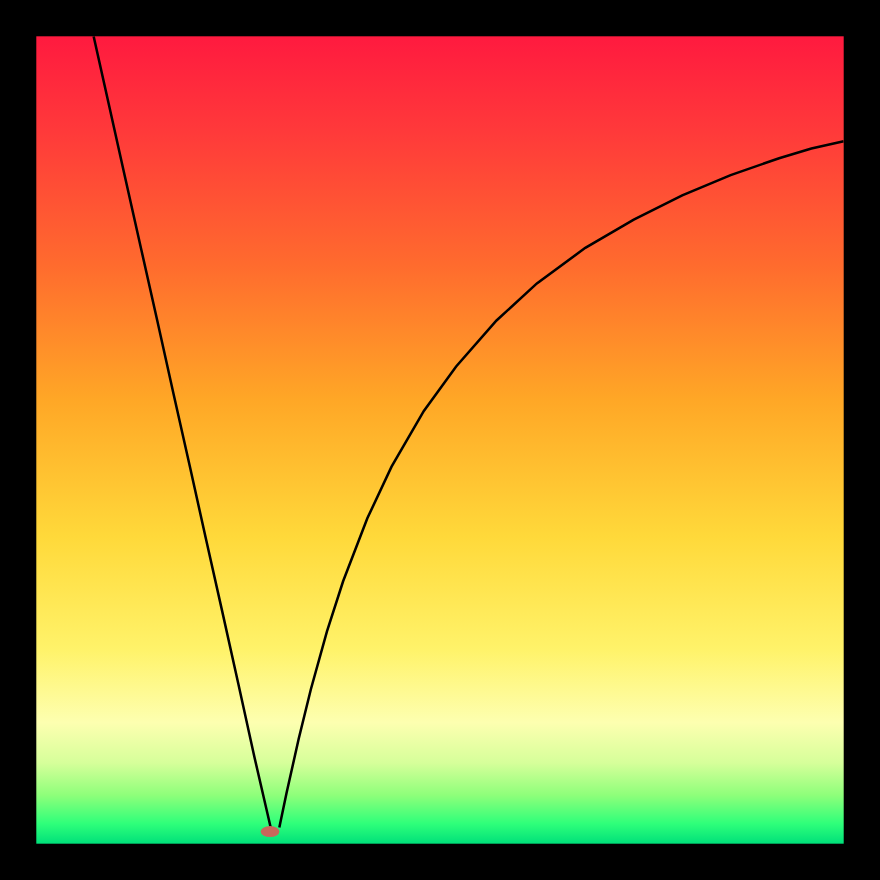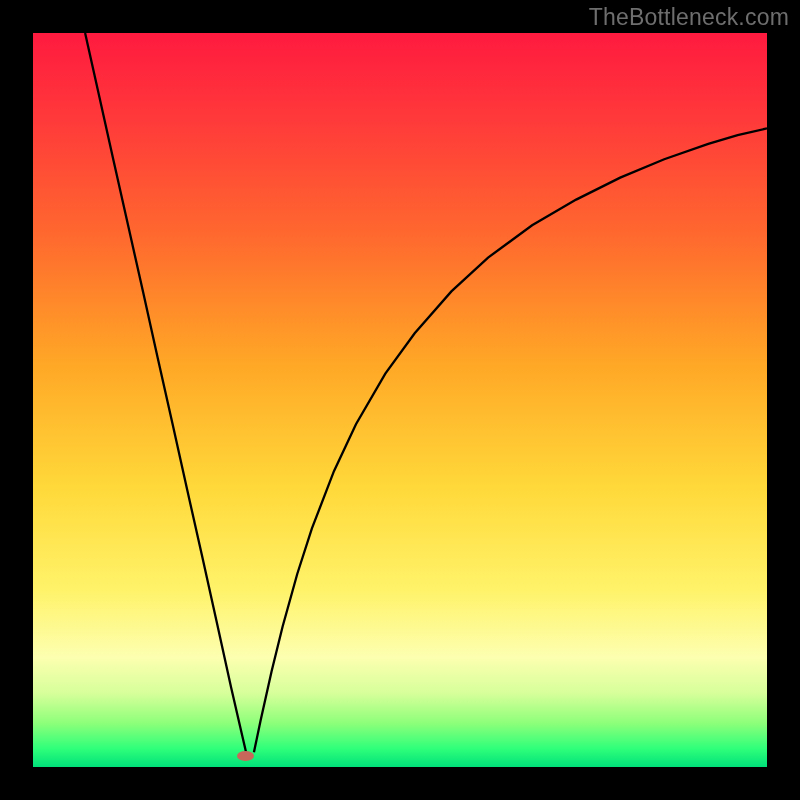--- a/index.html
+++ b/index.html
@@ -64,14 +64,13 @@
 </head>
 <body>
 
 <div class="frame">
   <div class="plot">
     <svg class="curve" viewBox="0 0 734 734" preserveAspectRatio="none">
       <path id="curve-path" d="M52.11 0.00 L66.06 62.39 L80.74 128.45 L95.42 193.78 L110.10 259.10 L124.78 325.16 L139.46 390.49 L154.14 456.55 L168.82 521.87 L183.50 587.93 L198.18 654.73 L209.19 702.44 L213.59 721.52 M220.93 719.32 L227.54 687.76 L238.55 638.58 L249.56 593.81 L264.24 540.96 L278.92 495.45 L300.94 438.20 L322.96 391.22 L352.32 340.58 L381.68 300.21 L418.38 258.37 L455.08 224.60 L499.12 192.31 L543.16 166.62 L587.20 144.60 L631.24 126.25 L675.28 110.83 L704.64 102.03 L734.00 95.42" fill="none" stroke="#000000" stroke-width="2.3"></path>
     </svg>
     <div class="marker" id="marker" style="left: 204.36px; top: 717.99px; background: rgb(201, 103, 91);"></div>
   </div>
-  <div class="watermark">TheBottleneck.com</div>
 </div>
 
 </body></html>

